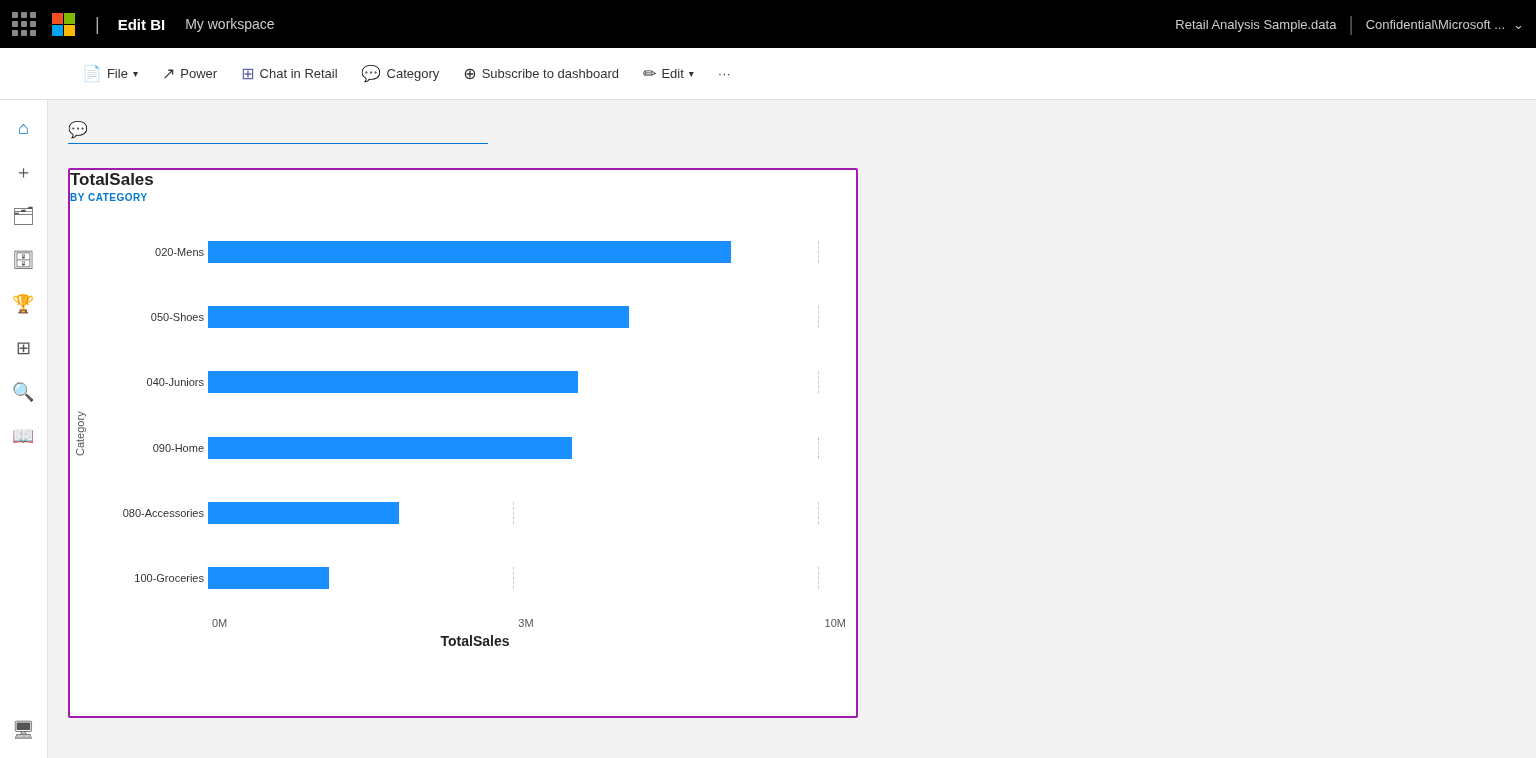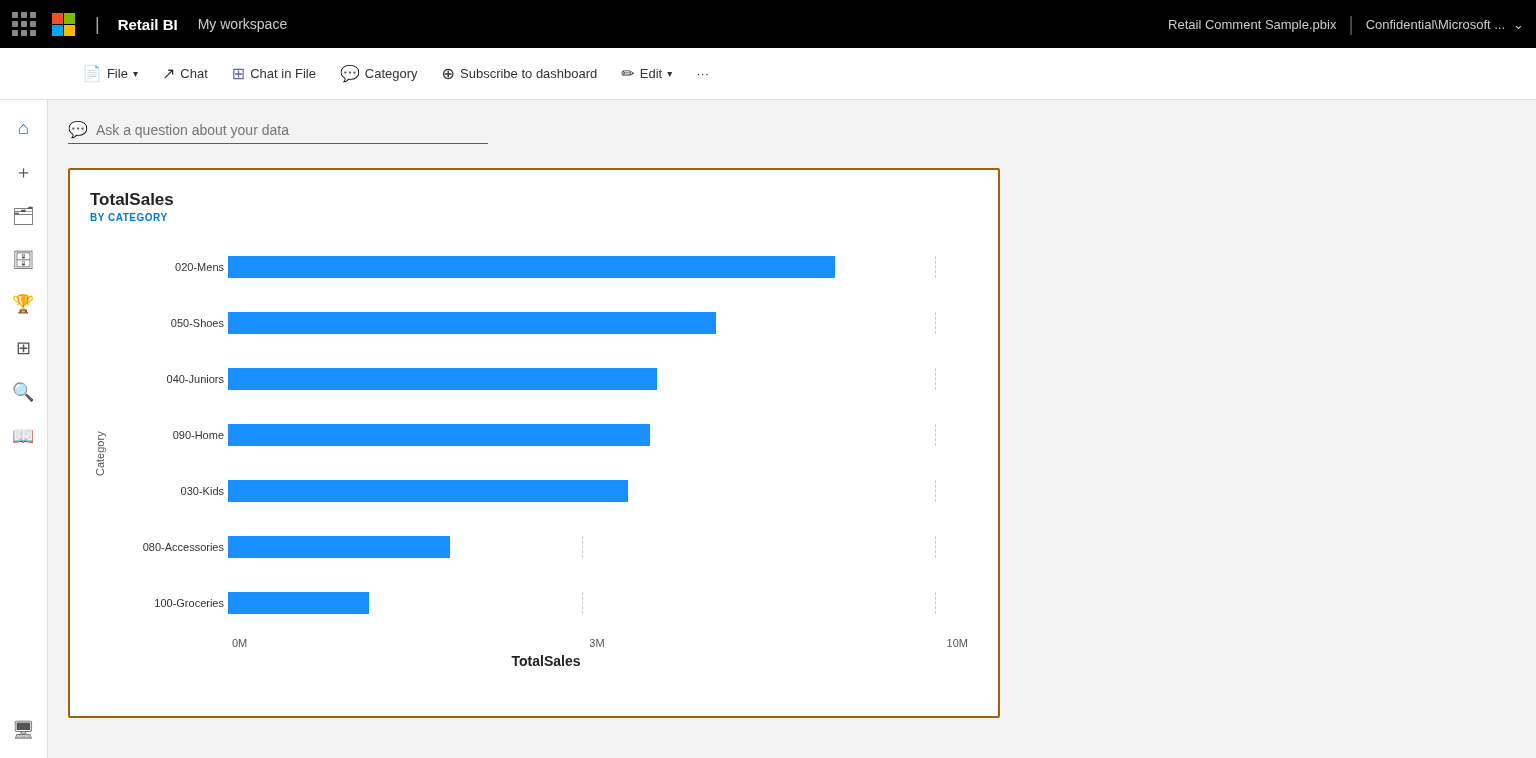--- a/index.html
+++ b/index.html
@@ -191,24 +191,23 @@
       outline: none;
       font-size: 14px;
       color: #555;
       background: transparent;
       width: 360px;
     }
 
     
     .chart-container {
       background: #fff;
-      border: 2px solid #a16207;
+      border: 2px solid #a21caf;
       border-radius: 2px;
-      padding: 20px;
-      width: 932px;
+      width: 790px;
       height: 550px;
       position: relative;
     }
     .chart-title {
       font-size: 17px;
       font-weight: 600;
       color: #222;
       margin-bottom: 2px;
     }
     .chart-subtitle {
@@ -310,24 +309,24 @@
   </div>
   <div class="ms-logo">
     <div class="ms-logo-grid">
       <div class="ms-logo-sq red"></div>
       <div class="ms-logo-sq green"></div>
       <div class="ms-logo-sq blue"></div>
       <div class="ms-logo-sq yellow"></div>
     </div>
   </div>
   <span style="color:#aaa;font-size:18px;margin:0 4px;">|</span>
-  <span class="top-bar-brand">Retail BI</span>
+  <span class="top-bar-brand">Edit BI</span>
   <span class="top-bar-workspace" style="margin-left:8px;">My workspace</span>
   <div class="top-bar-right">
-    <span class="top-bar-filename">Retail Comment Sample.pbix</span>
+    <span class="top-bar-filename">Retail Analysis Sample.data</span>
     <span class="top-bar-separator">|</span>
     <span class="top-bar-confidential">Confidential\Microsoft ...</span>
     <span class="top-bar-chevron">⌄</span>
   </div>
 </div>
 
 <div style="position:relative;">
   <div class="toolbar">
     <div class="toolbar-hamburger">
       <div class="hamburger-lines">
@@ -338,26 +337,26 @@
     </div>
 
     <button class="toolbar-btn">
       <span class="icon-char">📄</span>
       <span>File</span>
       <span style="font-size:10px;">▾</span>
     </button>
 
     <button class="toolbar-btn">
       <span class="icon-char">↗</span>
-      <span>Chat</span>
+      <span>Power</span>
     </button>
 
     <button class="toolbar-btn">
       <span class="icon-char" style="color:#6264a7;">⊞</span>
-      <span>Chat in File</span>
+      <span>Chat in Retail</span>
     </button>
 
     <button class="toolbar-btn">
       <span class="icon-char">💬</span>
       <span>Category</span>
     </button>
 
     <button class="toolbar-btn">
       <span class="icon-char">⊕</span>
       <span>Subscribe to dashboard</span>
@@ -386,21 +385,20 @@
   <div class="sidebar-icon">📖</div>
   <div class="sidebar-spacer"></div>
   <div class="sidebar-icon" style="margin-bottom:8px;">🖥</div>
 </div>
 
 <div class="main-content">
 
   <div class="qa-bar">
     <div class="qa-input-wrapper">
       <span class="qa-icon">💬</span>
-      <input class="qa-input" type="text" placeholder="Ask a question about your data" style="">
     </div>
   </div>
 
   <div class="chart-container">
     <div class="chart-title">TotalSales</div>
     <div class="chart-subtitle">BY CATEGORY</div>
 
     <div class="chart-area">
       <div class="chart-y-label">Category</div>
       <div class="chart-inner">
@@ -429,28 +427,20 @@
                 <div class="chart-grid" style="left: 95.6%;"></div>
                 <div class="bar-fill" style="width: 58%; position: relative; z-index: 1;"></div>
               </div>
             </div>
             <div class="bar-row">
               <div class="bar-label">090-Home</div>
               <div class="bar-track" style="position: relative;">
                 <div class="chart-grid" style="left: 47.8%;"></div>
                 <div class="chart-grid" style="left: 95.6%;"></div>
                 <div class="bar-fill" style="width: 57%; position: relative; z-index: 1;"></div>
-              </div>
-            </div>
-            <div class="bar-row">
-              <div class="bar-label">030-Kids</div>
-              <div class="bar-track" style="position: relative;">
-                <div class="chart-grid" style="left: 47.8%;"></div>
-                <div class="chart-grid" style="left: 95.6%;"></div>
-                <div class="bar-fill" style="width: 54%; position: relative; z-index: 1;"></div>
               </div>
             </div>
             <div class="bar-row">
               <div class="bar-label">080-Accessories</div>
               <div class="bar-track" style="position: relative;">
                 <div class="chart-grid" style="left: 47.8%;"></div>
                 <div class="chart-grid" style="left: 95.6%;"></div>
                 <div class="bar-fill" style="width: 30%; position: relative; z-index: 1;"></div>
               </div>
             </div>

